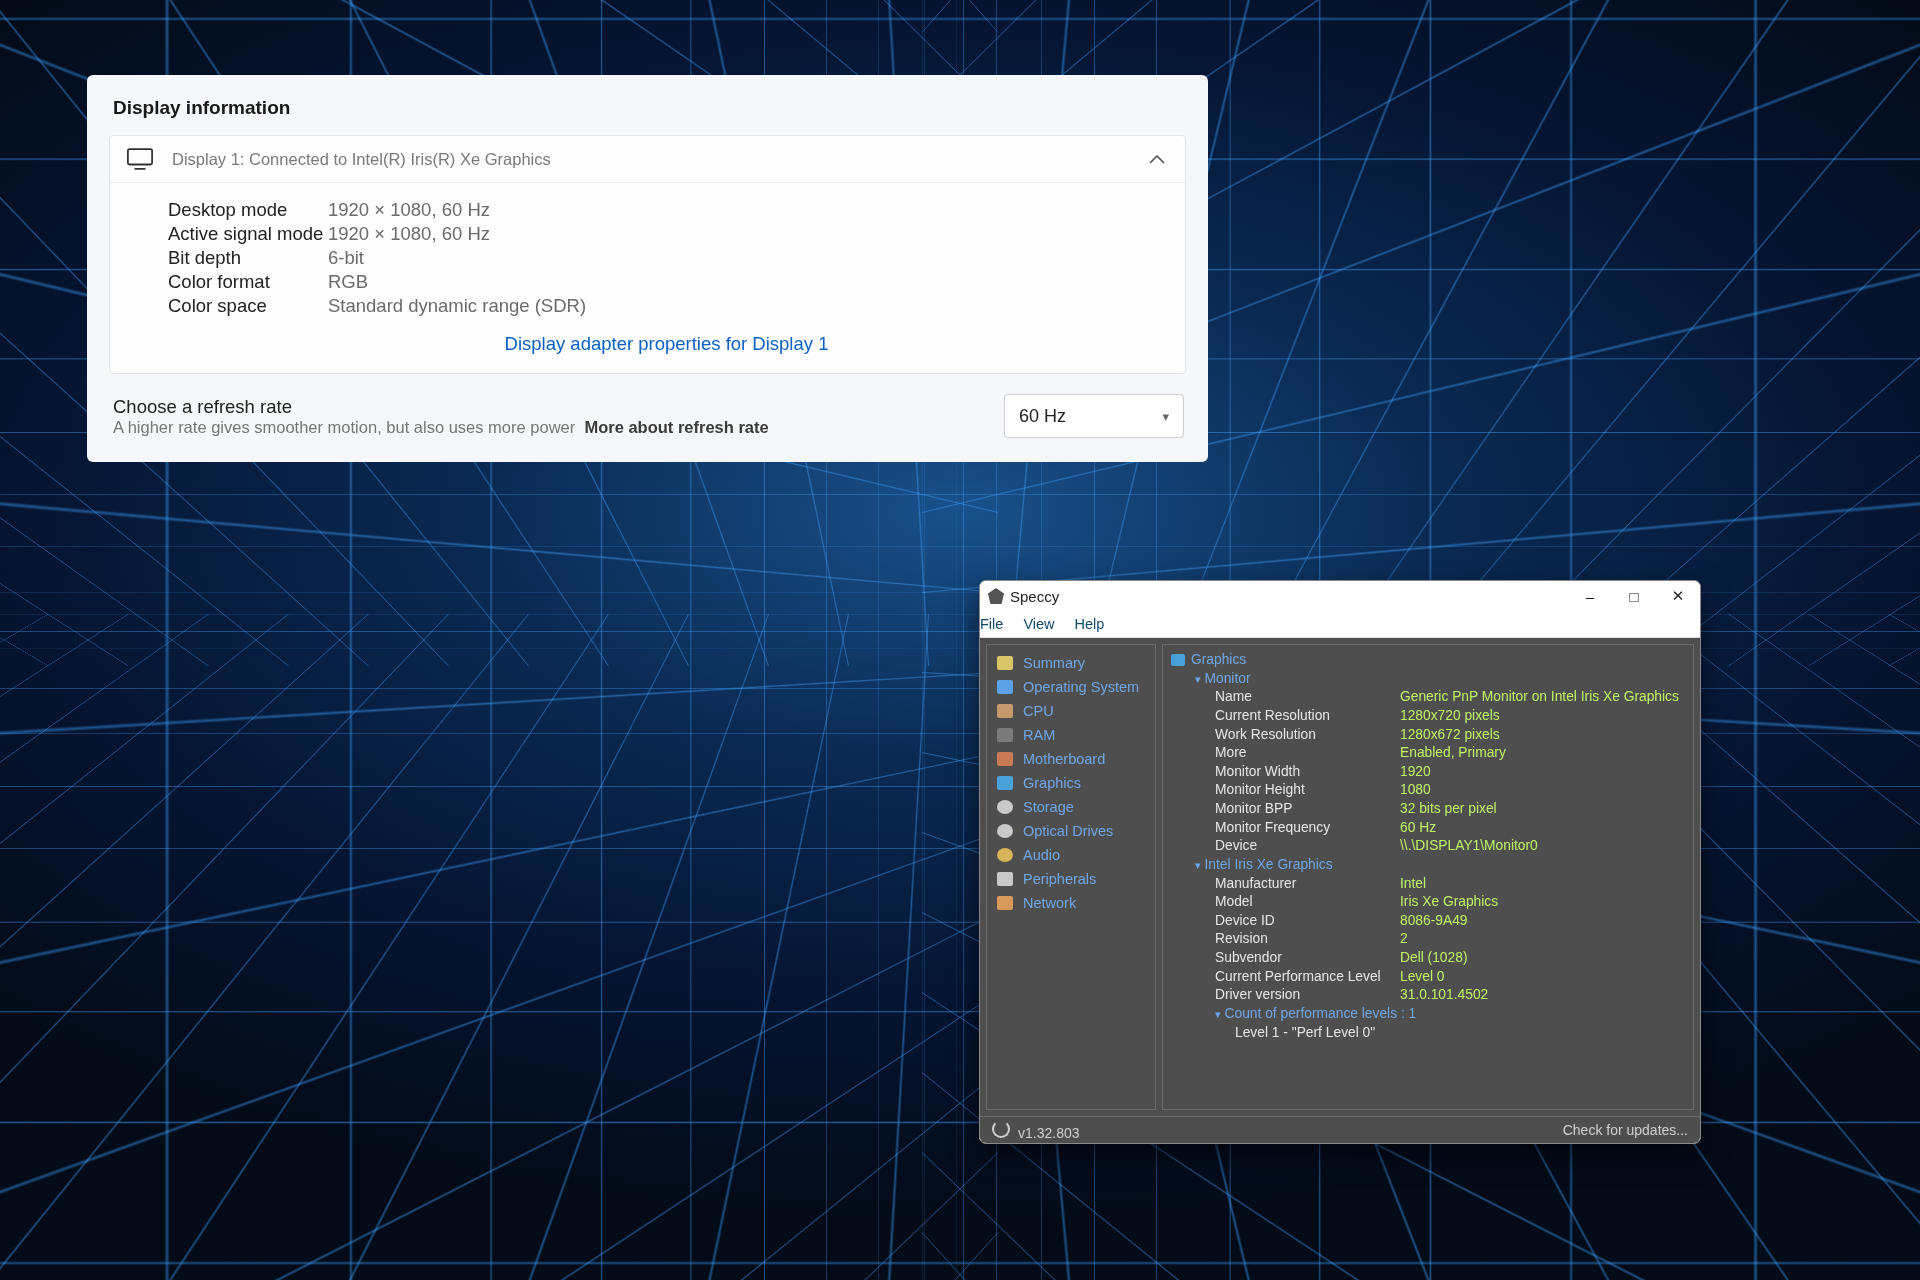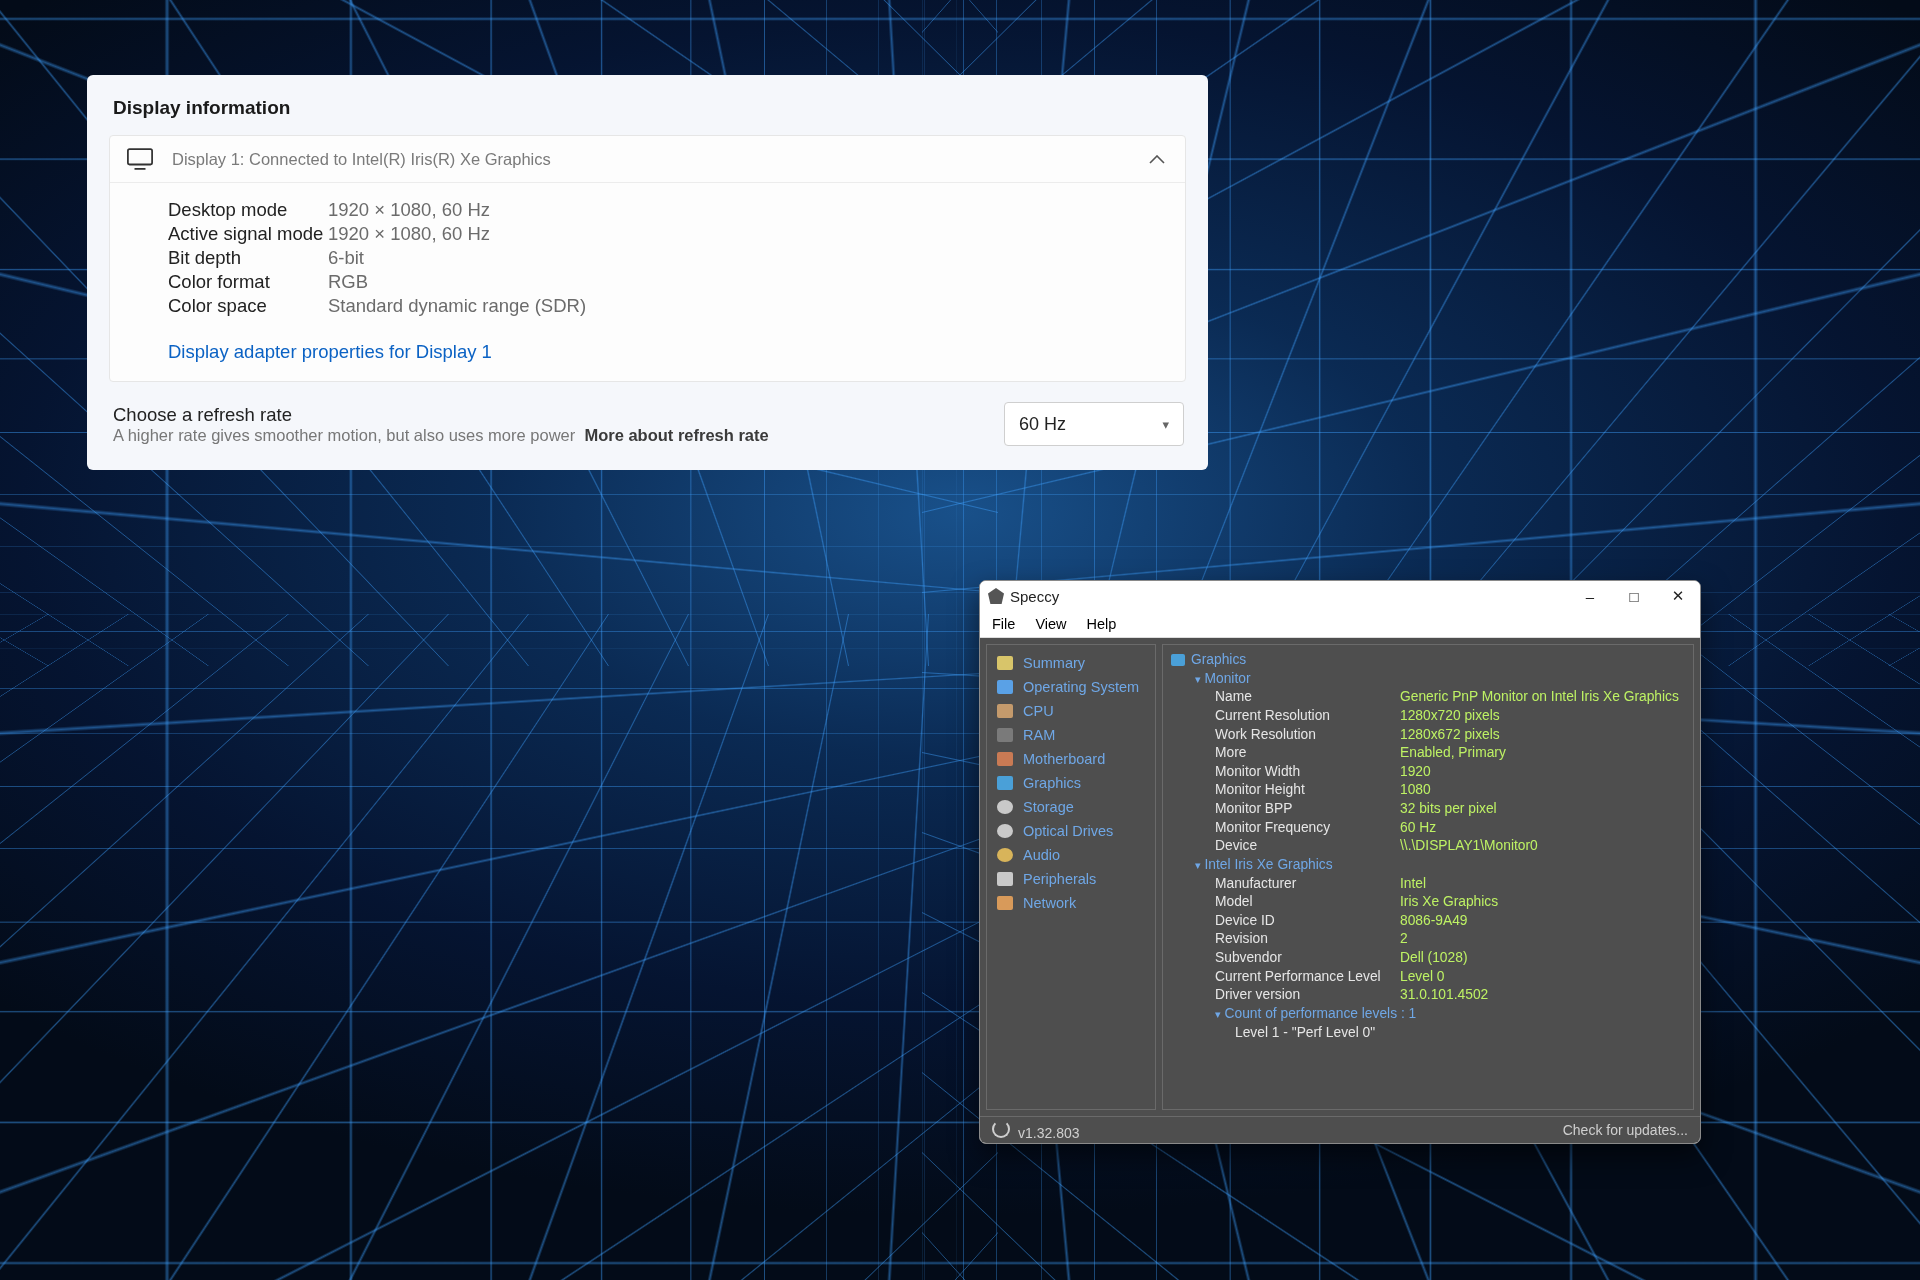--- a/index.html
+++ b/index.html
@@ -66,21 +66,21 @@
   }
   .monitor-icon svg { width:28px; height:22px; display:block; }
   .info-header .titles { flex:1; line-height:1.25; }
   .info-header .t1 { font-size:18.5px; color:#222; }
   .info-header .t2 { font-size:16.5px; color:#7a7a7a; }
   .chev { color:#555; }
   .info-body { padding:14px 20px 18px 58px; }
   .kv { display:flex; margin:2px 0; font-size:18.5px; }
   .kv .k { width:160px; color:#222; }
   .kv .v { color:#6b6b6b; }
-  .adapter-link { color:#0b62c4; margin-top:24px; cursor:pointer; font-size:18.5px;}
+  .adapter-link { color:#0b62c4; margin-top:16px; cursor:pointer; font-size:18.5px;text-align:center;}
 
   .refresh-row {
     margin-top:20px;
     display:flex; align-items:center;
     padding:0 2px 0 4px;
   }
   .refresh-row .left { flex:1; }
   .rr-title { font-size:18.5px; color:#222; }
   .rr-sub   { font-size:16.5px; color:#777; }
   .rr-sub .more { color:#3a3a3a; font-weight:600; cursor:pointer; }
@@ -116,22 +116,22 @@
   }
   .titlebar .app-icon { width:16px; height:16px; margin-right:6px;
     background:#555;
     clip-path: polygon(50% 0,100% 35%,85% 100%,15% 100%,0 35%);
   }
   .titlebar .app-name { flex:1; color:#222; }
   .win-btns { display:flex; height:100%; }
   .win-btn { width:44px; display:flex; align-items:center; justify-content:center;
              color:#222; cursor:pointer; font-family:"Segoe UI Symbol",sans-serif; }
   .menubar { height:26px; background:#fff; border-bottom:1px solid #ddd;
-             display:flex; align-items:center; gap:20px; padding-left:12px;
-             font-size:14.5px; color:#000000;}
+             display:flex; align-items:center; gap:20px; 
+             font-size:14.5px; color:#0c4a6e;}
   .menubar span { cursor:pointer; }
 
   .speccy-body {
     flex:1; display:flex; background:#4e4e4e; color:#ddd;
     font-size:14px;
   }
   .side {
     width:160px; margin:6px; padding:6px 4px;
     border:1px solid #6a6a6a; background:#4e4e4e;
   }

